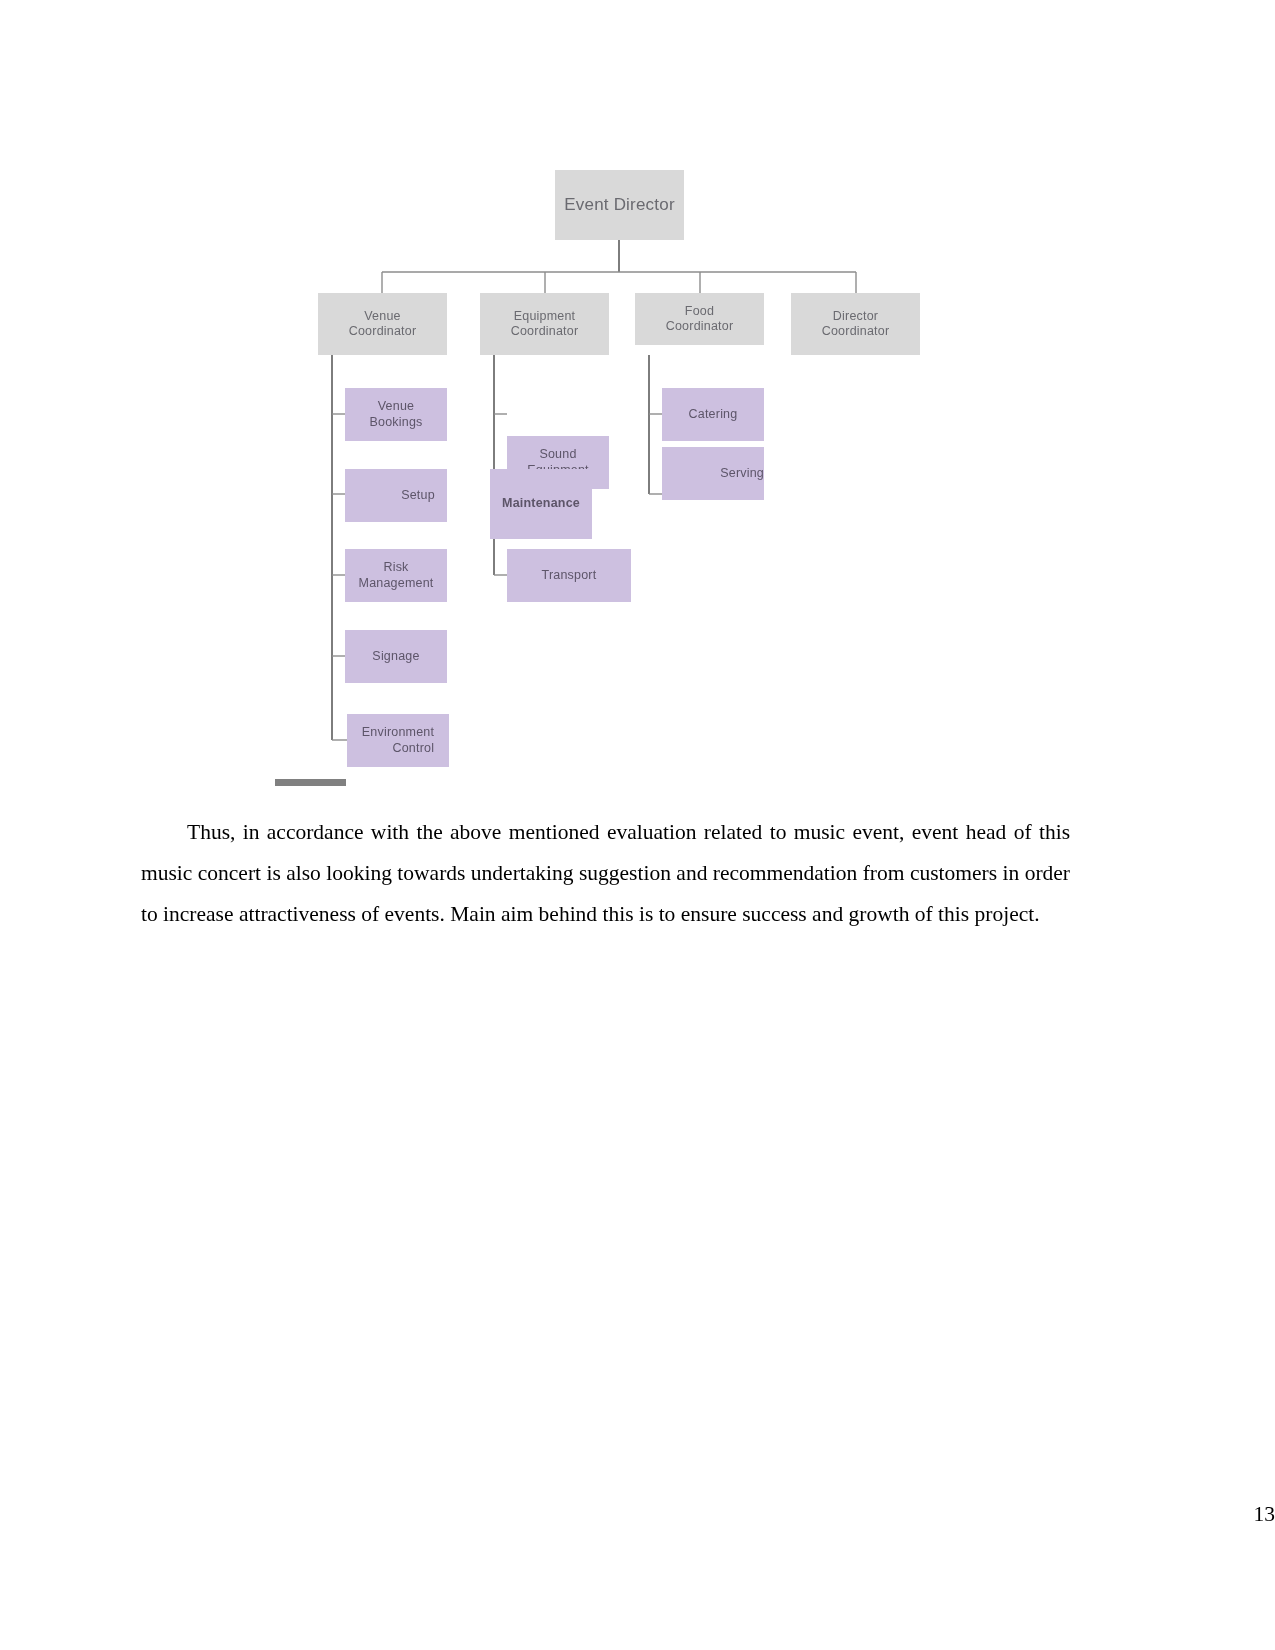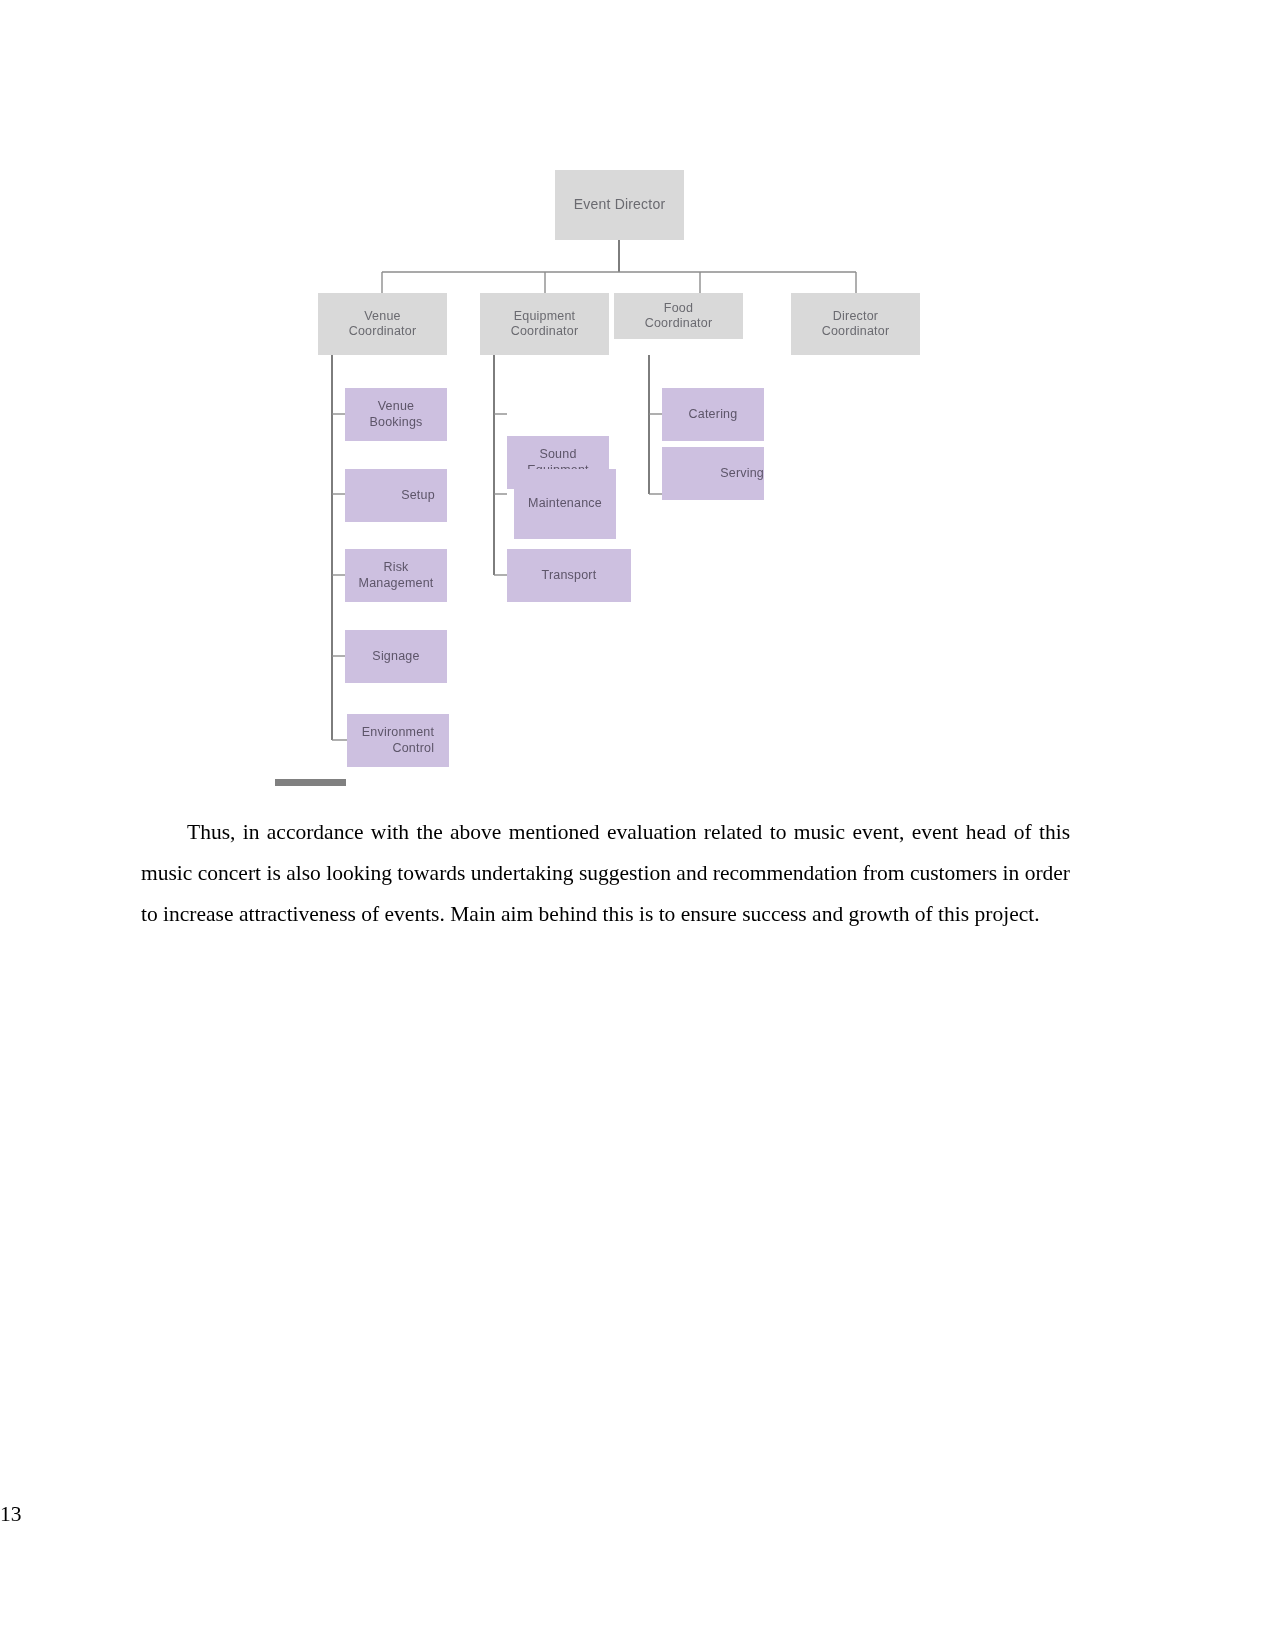--- a/index.html
+++ b/index.html
@@ -22,21 +22,21 @@
     display:flex; align-items:center; justify-content:center;
     text-align:center;
     font-family:"Liberation Sans", sans-serif;
     color:#5b5b63;
     line-height:1.22;
     letter-spacing:0.2px;
   }
   .node.root {
     background:#d9d9d9;
     color:#6a6a70;
-    font-size:14px;
+    font-size:17px;
   }
   .node.coord {
     background:#d9d9d9;
     color:#6a6a70;
     font-size:12.5px;
   }
   .node.task {
     background:#cdc0e0;
     color:#5d5569;
     font-size:12.5px;
@@ -61,21 +61,21 @@
     color:#000000;
     text-align:justify;
     text-indent:46px;
   }
 
   
   .page-number {
     position:absolute;
     left:0; top:1502px;
     width:1275px;
-    text-align:left;
+    text-align:right;
     font-family:"Liberation Serif", serif;
     font-size:21.5px;
     color:#000000;
   }
 </style>
 </head>
 <body>
 
 <div class="page">
 
@@ -120,21 +120,21 @@
       </span>
     </div>
 
     <div class="node coord" style="left:480px; top:293px; width:129px; height:62px;">
       <span>
         <span>Equipment</span><br>
         <span>Coordinator</span>
       </span>
     </div>
 
-    <div class="node coord" style="left:614px; top:293px; width:129px; height:46px;">
+    <div class="node coord" style="left:635px; top:293px; width:129px; height:52px;">
       <span>
         <span>Food</span><br>
         <span>Coordinator</span>
       </span>
     </div>
 
     <div class="node coord" style="left:791px; top:293px; width:129px; height:62px;">
       <span>
         <span>Director</span><br>
         <span>Coordinator</span>
@@ -170,21 +170,21 @@
       </span>
     </div>
 
     <div class="node task" style="left:507px; top:388px; width:102px; height:53px;margin-top:48px;">
       <span>
         <span>Sound</span><br>
         <span>Equipment</span>
       </span>
     </div>
 
-    <div class="node task" style="left:514px; top:469px; width:102px; height:70px;">
+    <div class="node task" style="left:490px; top:469px; width:102px; height:70px;font-weight:bold;">
       <span>Maintenance</span>
     </div>
 
     <div class="node task" style="left:507px; top:549px; width:124px; height:53px;">
       <span>Transport</span>
     </div>
 
     <div class="node task" style="left:662px; top:388px; width:102px; height:53px;">
       <span>Catering</span>
     </div>

